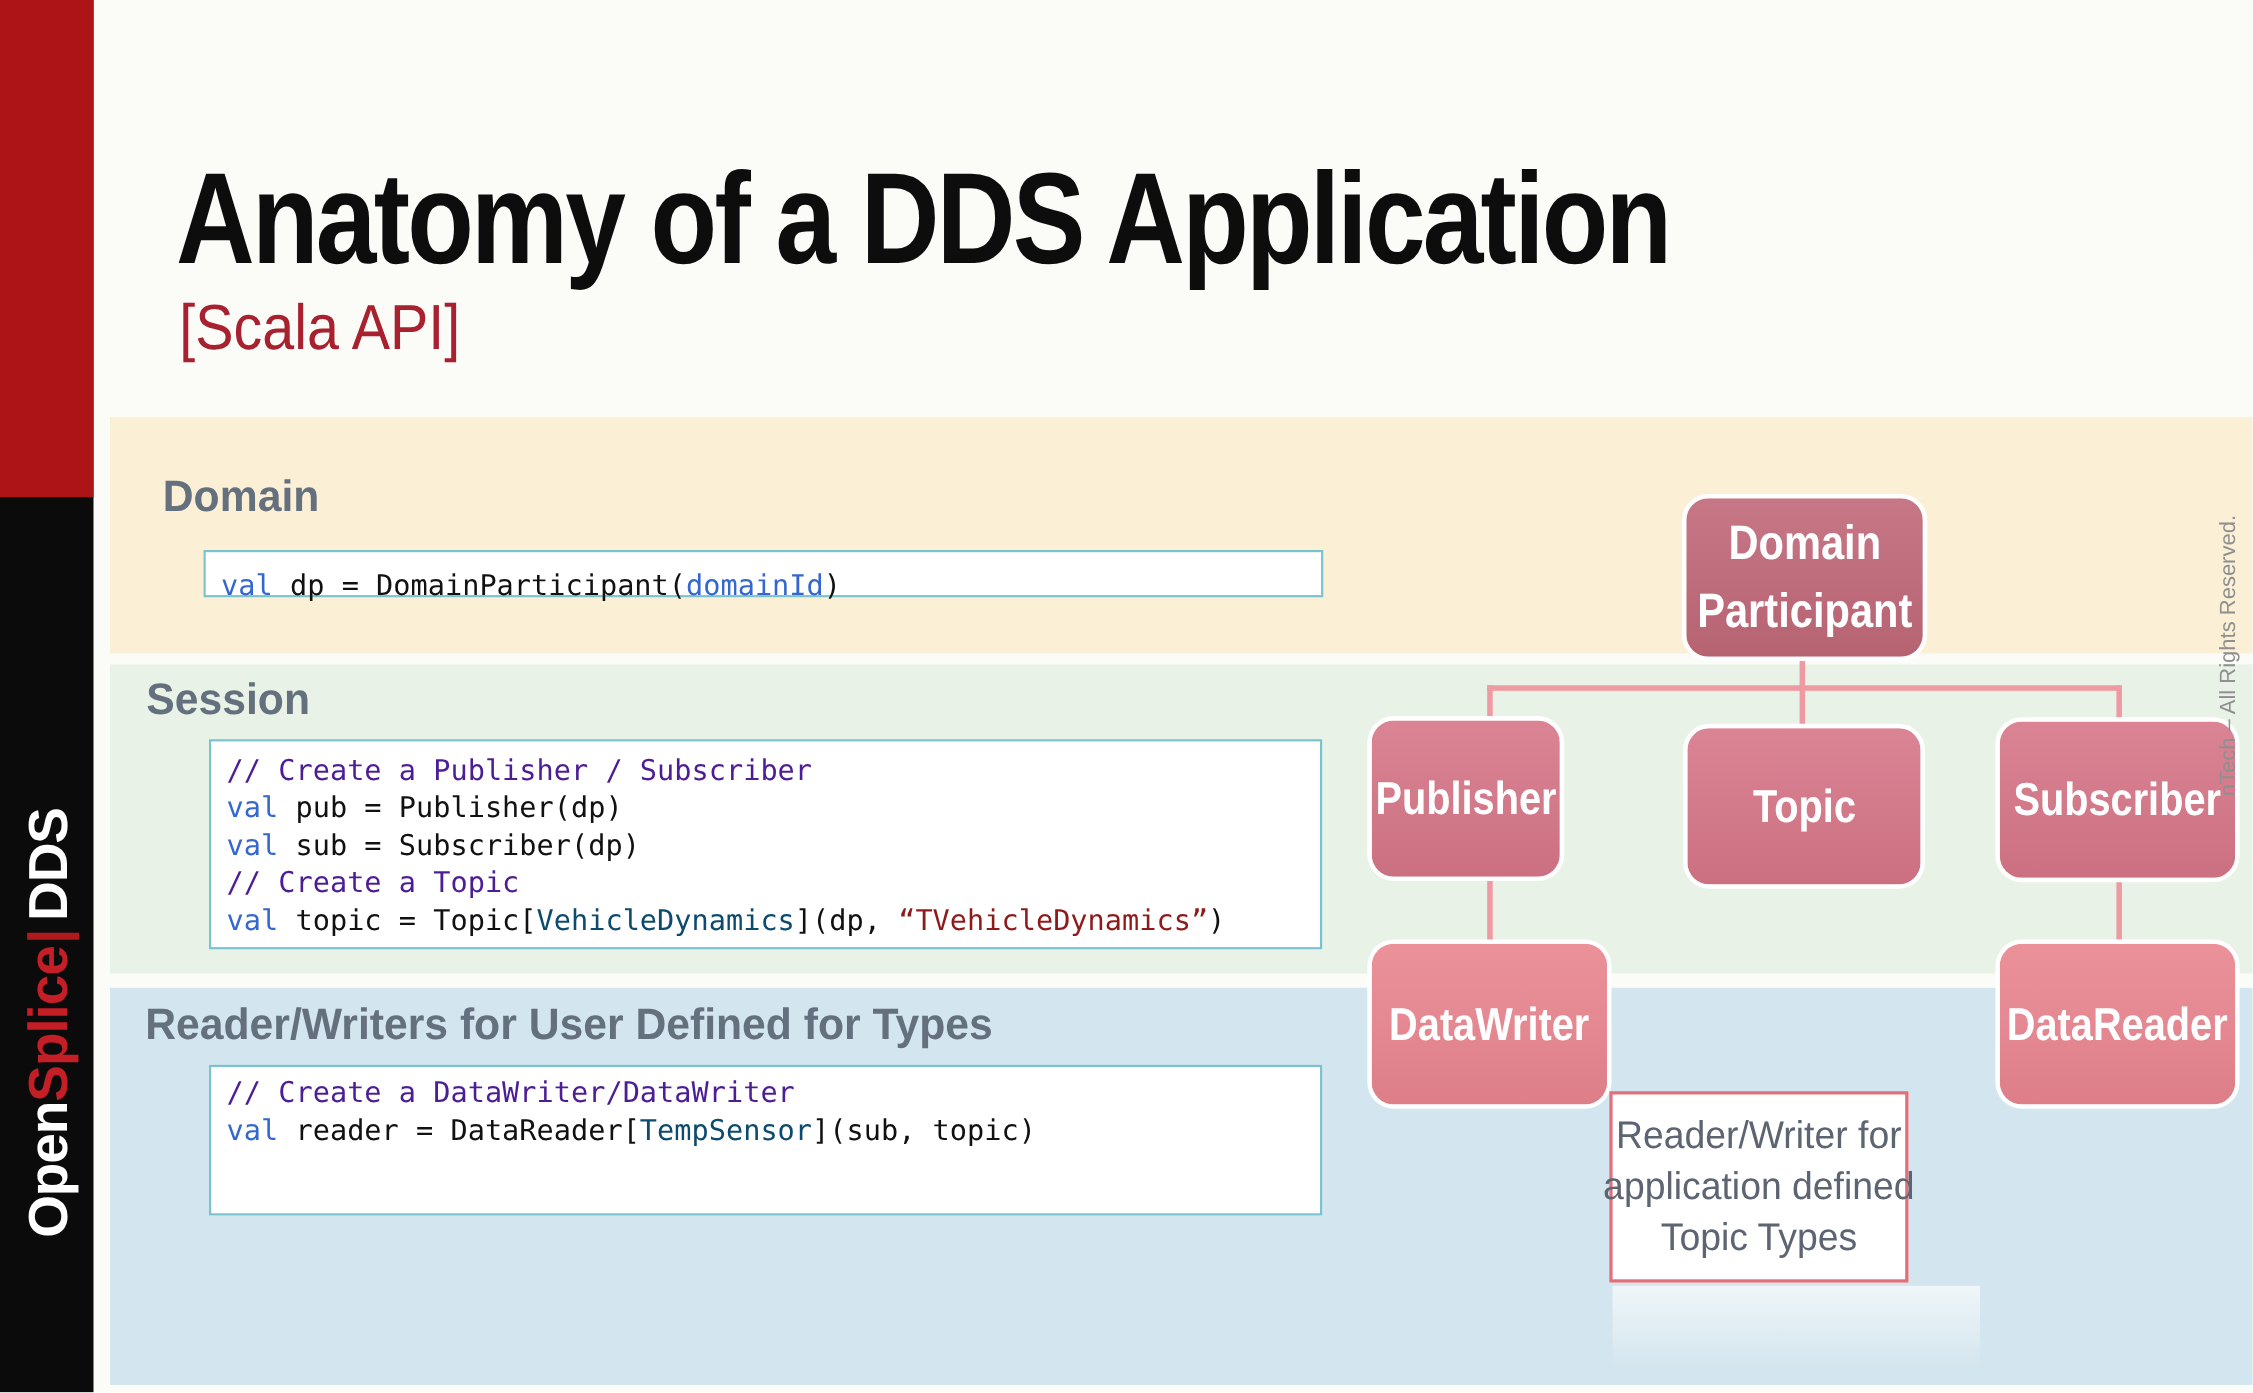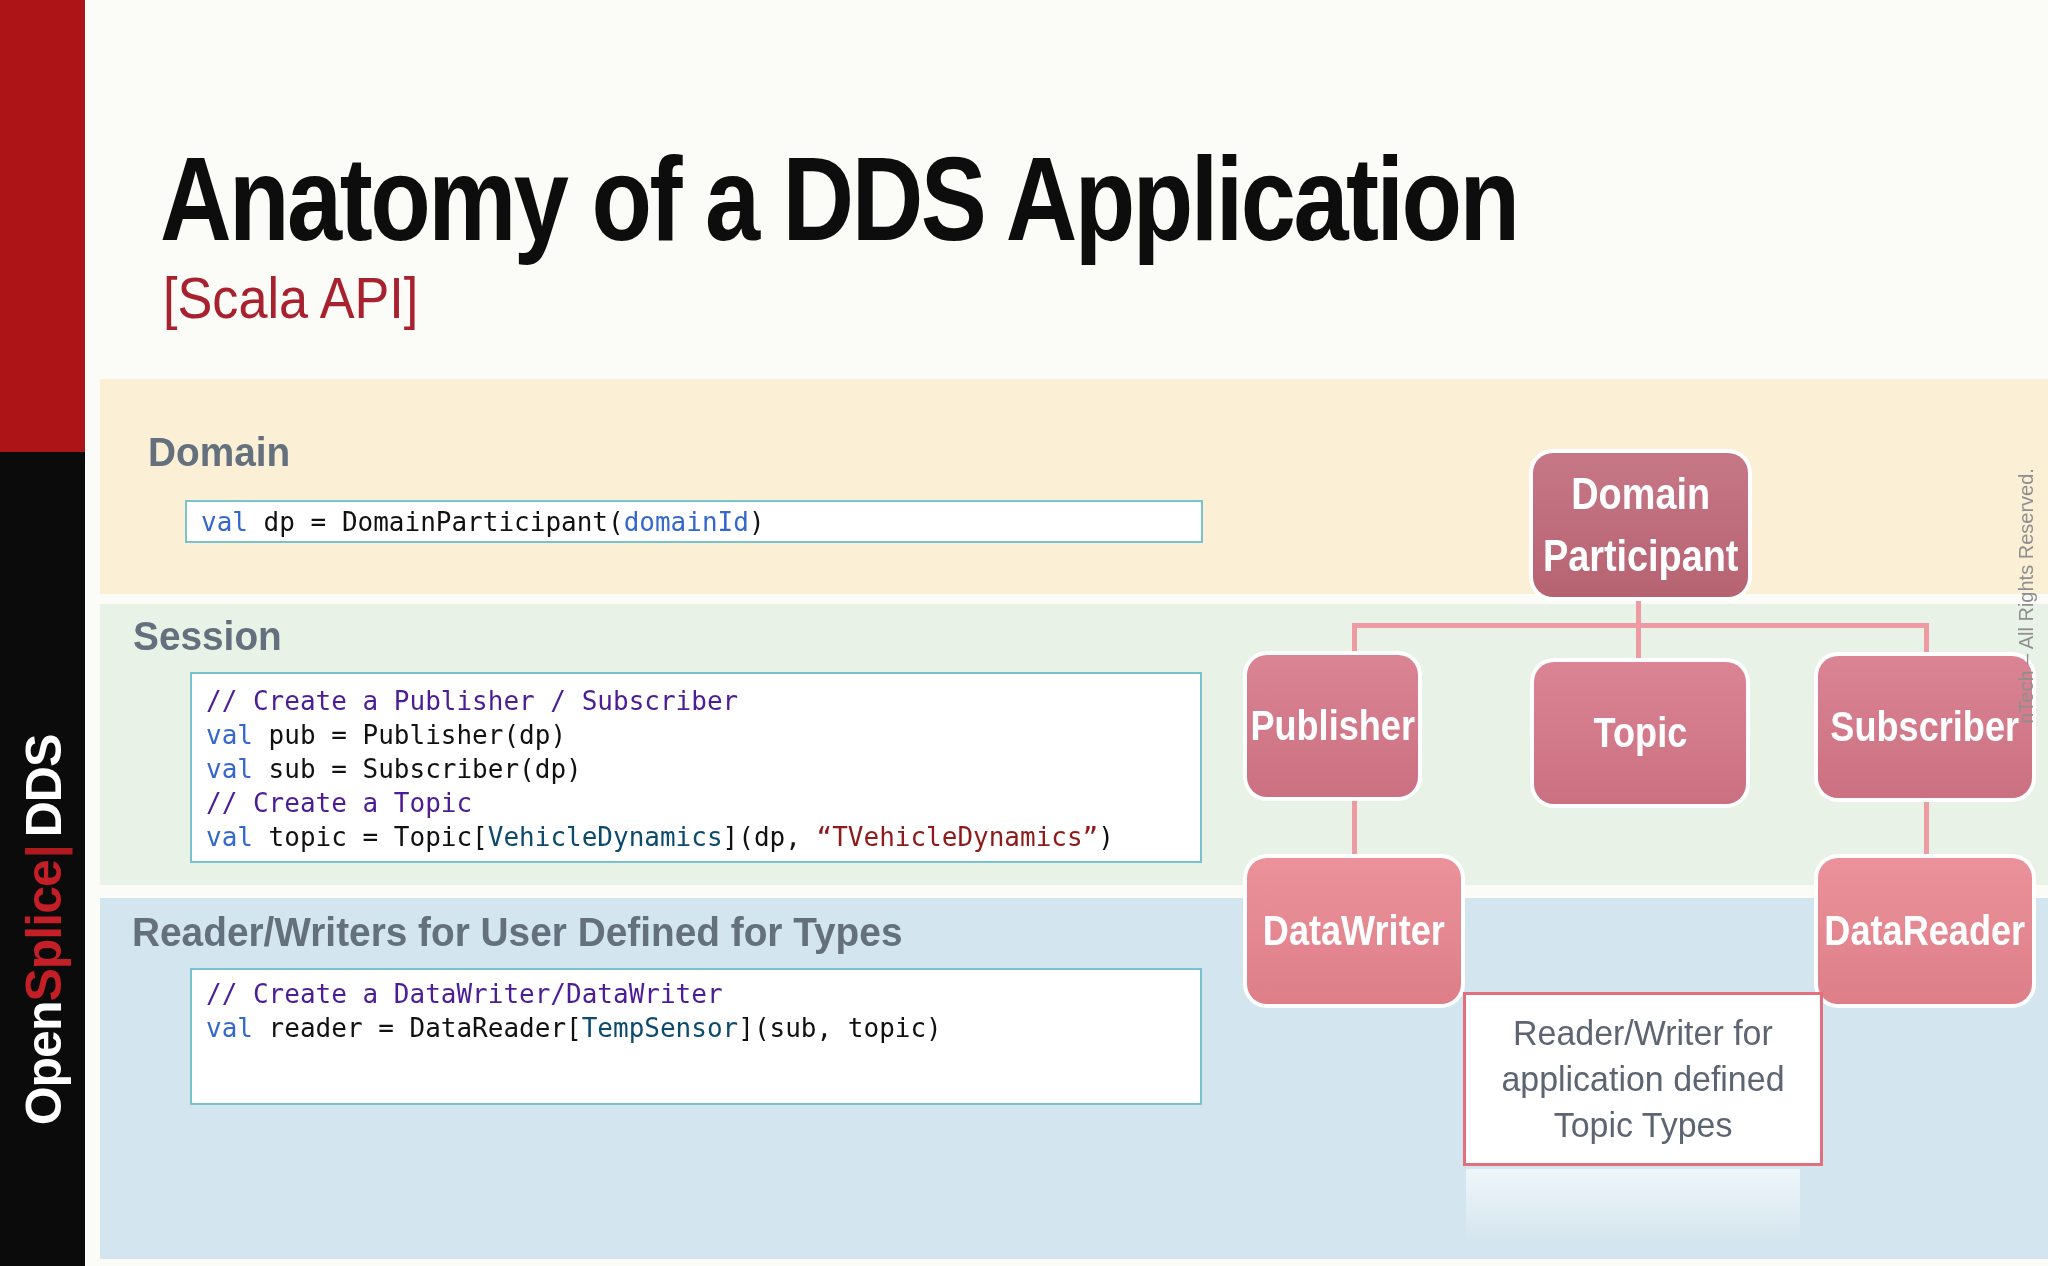--- a/index.html
+++ b/index.html
@@ -33,21 +33,21 @@
   #h-session{left:133px;top:614px;}
   #h-readers{left:132px;top:910px;}
 
   
   .codebox{position:absolute;background:#ffffff;border:2px solid #79C3CE;box-sizing:border-box;}
   #cb-domain{left:185px;top:500px;width:1018px;height:43px;padding:2px 14px;}
   #cb-session{left:190px;top:672px;width:1012px;height:191px;padding:10px 14px;}
   #cb-readers{left:190px;top:968px;width:1012px;height:137px;padding:7px 14px;}
   .code-line{font-family:"DejaVu Sans Mono","Liberation Mono",monospace;font-size:26px;
              line-height:34px;white-space:pre;color:#111111;}
-  #cb-domain .code-line{line-height:36px;}
+  #cb-domain .code-line{line-height:36px;margin-top:11px;}
   .tok-kw{color:#3568CE;}
   .tok-com{color:#4c1d95;}
   .tok-type{color:#0c4a6e;}
   .tok-str{color:#8E1A1A;}
   .tok-plain{color:#111111;}
 
   
   .conn{position:absolute;background:#ED9AA2;z-index:1;}
   .node{position:absolute;z-index:2;border-radius:20px;box-shadow:0 0 0 4px #ffffff;
         display:flex;flex-direction:column;align-items:center;justify-content:center;
@@ -62,21 +62,21 @@
   #n-dr{left:1818px;top:858px;width:214px;height:146px;background-color:#E9858F;font-size:42px;}
 
   #c-dp-down{left:1636px;top:597px;width:5px;height:30px;}
   #c-main{left:1352px;top:623px;width:576px;height:5px;}
   #c-pub{left:1352px;top:623px;width:5px;height:36px;}
   #c-topic{left:1636px;top:623px;width:5px;height:43px;}
   #c-sub{left:1924px;top:623px;width:5px;height:37px;}
   #c-dw{left:1352px;top:795px;width:5px;height:66px;}
   #c-dr{left:1924px;top:796px;width:5px;height:65px;}
 
-  .note{position:absolute;left:1463px;top:992px;width:360px;height:174px;background:#ffffff;
+  .note{position:absolute;left:1463px;top:992px;width:272px;height:174px;background:#ffffff;
         border:3px solid #E2707C;box-sizing:border-box;z-index:3;
         display:flex;flex-direction:column;align-items:center;justify-content:center;
         color:#5D6572;font-size:35px;font-weight:300;line-height:46px;}
   .note .nline{display:block;transform:scaleX(0.97);white-space:nowrap;}
   .note-reflection{position:absolute;left:1466px;top:1169px;width:334px;height:75px;z-index:2;
         background:linear-gradient(to bottom,rgba(255,255,255,0.65),rgba(255,255,255,0));}
 
   
   .watermark{position:absolute;left:2026px;top:596px;transform:translate(-50%,-50%) rotate(-90deg);
              white-space:nowrap;font-size:20px;color:#8F8F8F;z-index:4;}

